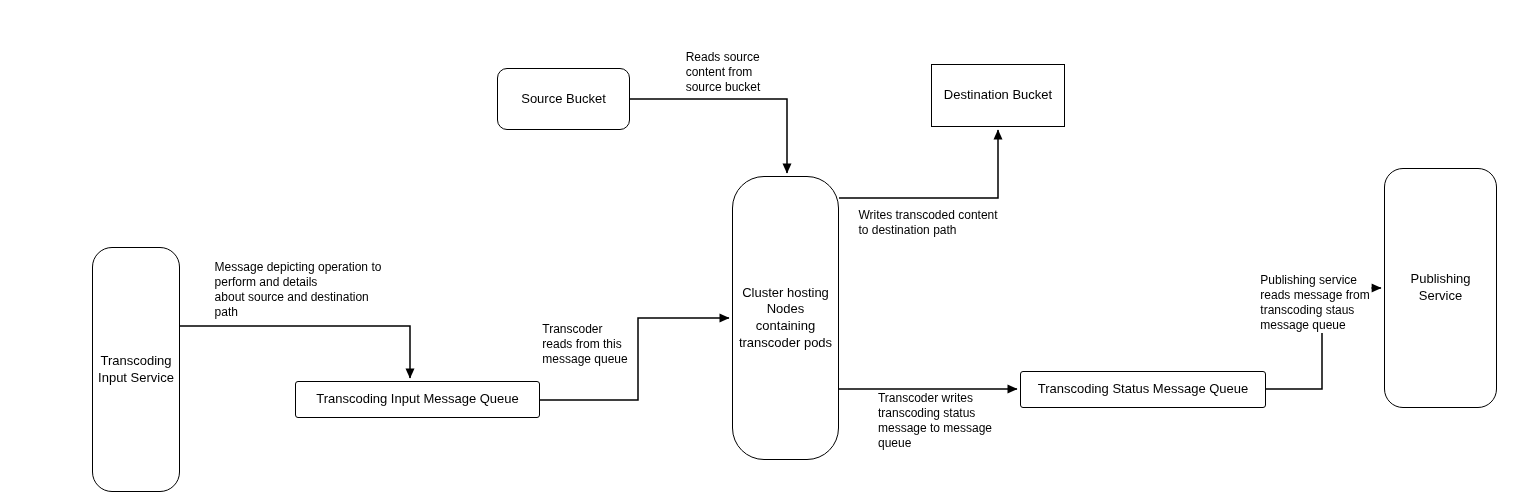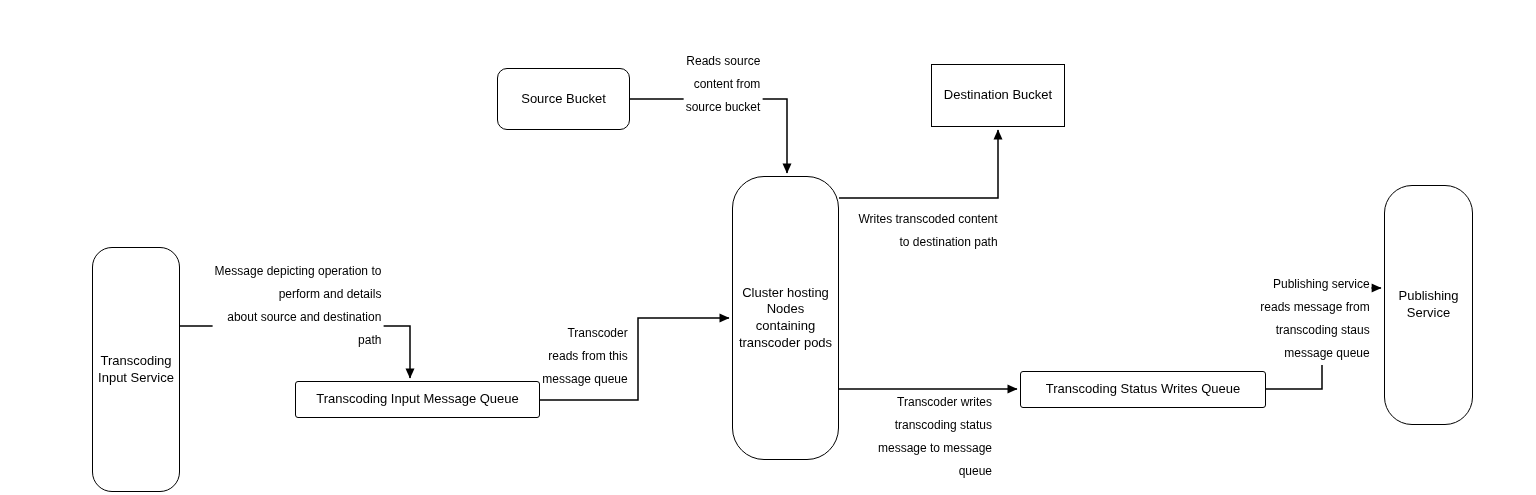--- a/index.html
+++ b/index.html
@@ -32,23 +32,23 @@
     line-height: 1.28;
   }
   .node-label {
     white-space: pre-line;
     padding: 0 4px;
   }
   .edge-label {
     position: absolute;
     transform: translateX(-50%);
     white-space: pre-line;
-    text-align: right;
+    text-align: left;
     font-size: 12px;
-    line-height: 23px;
+    line-height: 15px;
     background: #ffffff;
     padding: 0 2px;
   }
 </style>
 </head>
 <body>
 
 <div class="canvas">
 
   <svg class="edges" width="1536" height="495" viewBox="0 0 1536 495" xmlns="http://www.w3.org/2000/svg">
@@ -108,21 +108,21 @@
     <span class="node-label">Cluster hosting
 Nodes containing
 transcoder pods</span>
   </div>
 
   <div class="node" style="left:295px; top:381px; width:245px; height:37px; border-radius:3px;text-align:center;">
     <span class="node-label">Transcoding Input Message Queue</span>
   </div>
 
   <div class="node" style="left:1020px; top:371px; width:246px; height:37px; border-radius:3px;">
-    <span class="node-label">Transcoding Status Writes Queue</span>
+    <span class="node-label">Transcoding Status Message Queue</span>
   </div>
 
-  <div class="node" style="left:1384px; top:168px; width:89px; height:240px; border-radius:28px;margin-top:17px;">
+  <div class="node" style="left:1384px; top:168px; width:113px; height:240px; border-radius:19px;">
     <span class="node-label">Publishing
 Service</span>
   </div>
 
 </div>
 
 </body></html>

